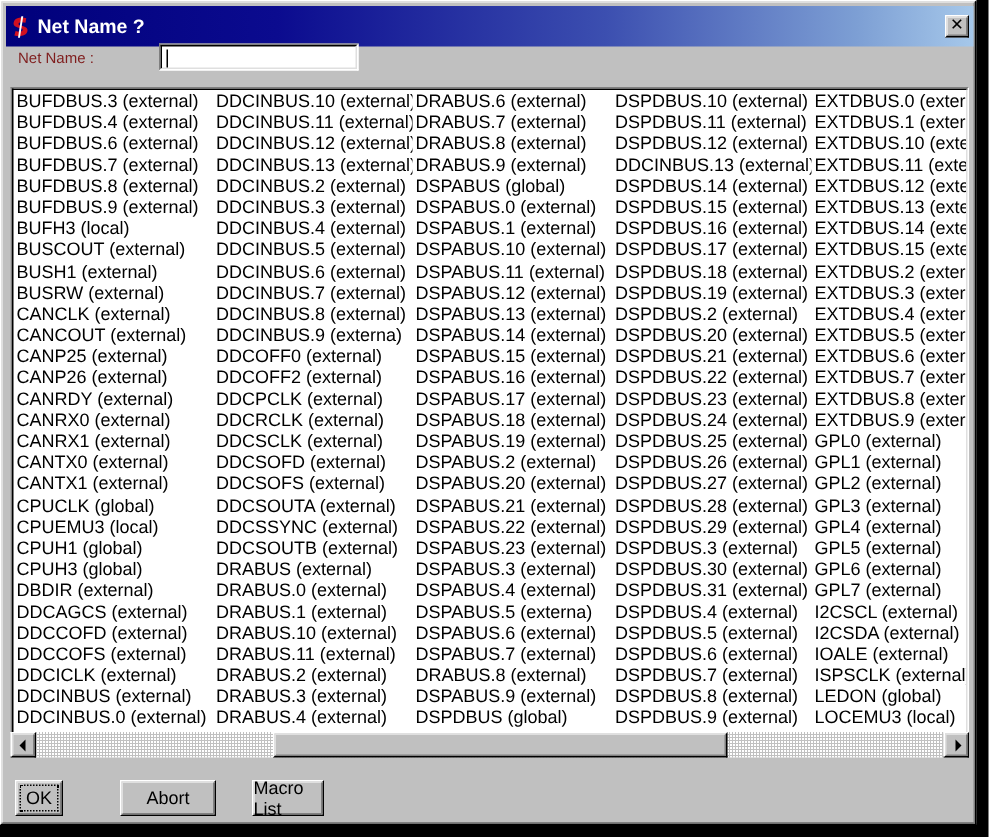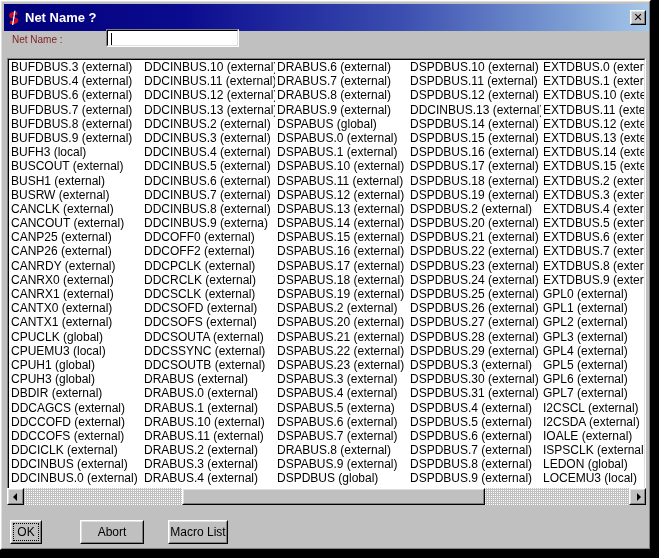--- a/index.html
+++ b/index.html
@@ -186,21 +186,21 @@
     border-right:1px solid #808080;border-bottom:1px solid #808080;
     pointer-events:none;
   }
   .btn .lbl{position:relative;z-index:2;}
   .btn.focused .focus-ring{
     position:absolute;left:2px;top:2px;right:2px;bottom:2px;
     border:1px dotted #000;z-index:3;
   }
   #ok-button{left:8px;top:10px;width:32px;}
   #abort-button{left:44px;top:10px;width:64px;margin-left:34px;}
-  #macro-list-button{left:166px;top:10px;width:60px;}
+  #macro-list-button{left:166px;top:10px;width:48px;}
 </style>
 </head>
 <body>
 
 <div class="window">
   <div class="window-inner">
 
     <div class="titlebar">
       <span class="title-icon">
         <svg class="s-glyph" viewBox="0 0 16 16" xmlns="http://www.w3.org/2000/svg">

